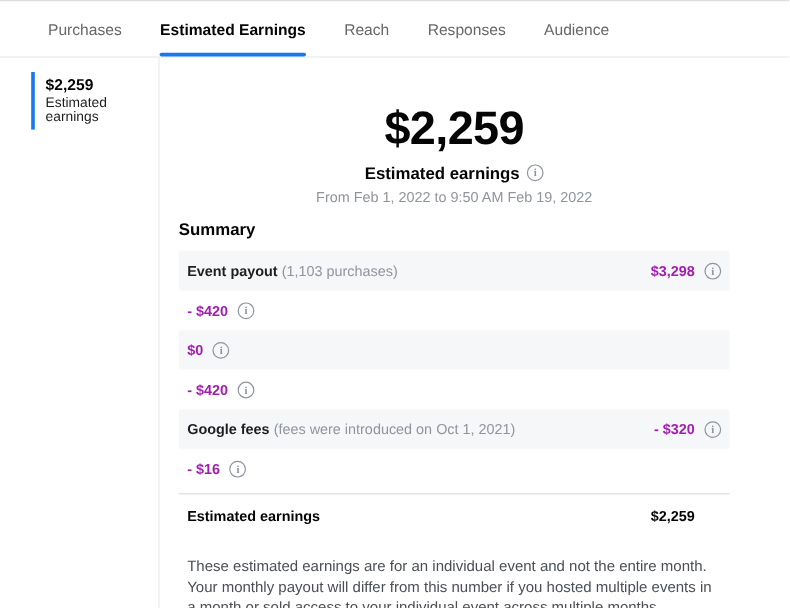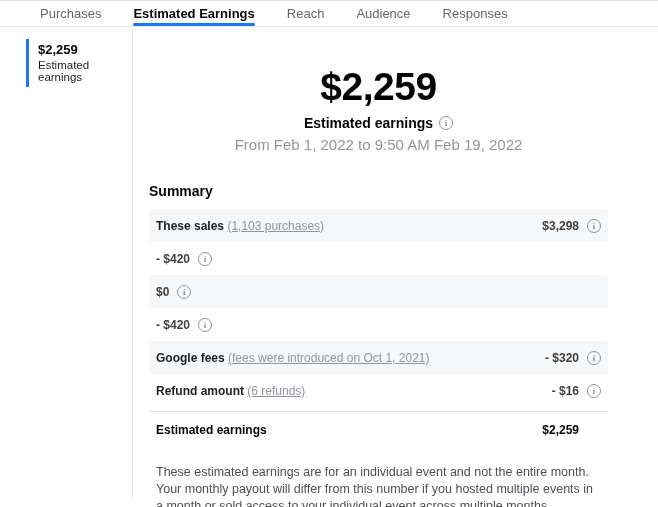--- a/index.html
+++ b/index.html
@@ -1,21 +1,21 @@
 <!DOCTYPE html>
 <html><head>
 <meta charset="utf-8">
 <style>
   * { margin:0; padding:0; box-sizing:border-box; }
   html,body { width:658px; height:507px; background:#ffffff; overflow:hidden;
               font-family:"Liberation Sans","DejaVu Sans",sans-serif;
               -webkit-font-smoothing:antialiased; color:#1c1e21; }
 
   
-  .tabbar { height:27px; display:flex; align-items:stretch; gap:32px;
+  .tabbar { height:48px; display:flex; align-items:stretch; gap:32px;
             padding-left:40px; border-top:1px solid #dadde1;
             border-bottom:1px solid #e7e9ec; }
   .tab { display:flex; align-items:center; position:relative; font-size:13px;
          color:#65676b; cursor:pointer; white-space:nowrap; }
   .tab.active { color:#050505; font-weight:700; }
   .tab.active::after { content:""; position:absolute; left:0; right:0; bottom:0;
          height:3px; background:#1877f2; border-radius:2px; }
 
   
   .content { display:flex; height:473px; }
@@ -25,38 +25,38 @@
   .sidebar-item .sb-value { font-size:13px; font-weight:700; color:#050505; }
   .sidebar-item .sb-label { font-size:11.5px; color:#1c1e21; margin-top:2px; }
 
   .main { flex:1; padding:0 50px 0 16px; }
 
   
   .hero { text-align:center; margin-top:38px; }
   .hero-value { font-size:39px; font-weight:700; letter-spacing:-0.5px; color:#050505; }
   .hero-label-row { margin-top:6px; font-size:14px; font-weight:700; color:#050505;
                     display:flex; align-items:center; justify-content:center; gap:6px; }
-  .hero-date { margin-top:5px; font-size:15px; color:#90949c; }
+  .hero-date { margin-top:5px; font-size:12px; color:#90949c; }
 
   .info-icon { width:14px; height:14px; min-width:14px; border:1px solid #8d949e;
                border-radius:50%; color:#8d949e; font-size:9px; line-height:12px;
                display:inline-flex; align-items:center; justify-content:center;
                font-family:"Liberation Serif","DejaVu Serif",serif; font-weight:700;
                cursor:pointer; }
 
   
-  .summary-title { margin-top:30px; font-size:14px; font-weight:700; color:#050505; }
+  .summary-title { margin-top:12px; font-size:14px; font-weight:700; color:#050505; }
   .summary-rows { margin-top:10px; }
   .summary-row { height:33px; display:flex; align-items:center;
                  padding:0 7px; font-size:12px; }
   .summary-row.shaded { background:#f6f7f9; border-radius:2px; }
   .row-label { flex:1; color:#1c1e21; }
   .row-label b { font-weight:700; }
-  .row-note { color:#90949c;text-decoration:underline; }
-  .row-value { font-weight:700; color:#404040; margin-right:8px; }
+  .row-note { color:#90949c; }
+  .row-value { font-weight:700; color:#a21caf; margin-right:8px; }
   .total-row { margin-top:4px; border-top:1px solid #dadde1; height:37px;
                display:flex; align-items:center; padding:0 29px 0 7px; font-size:12px; }
   .total-row .t-label { flex:1; font-weight:700; color:#050505; }
   .total-row .t-value { font-weight:700; color:#050505; }
 
   
   .footer { margin-top:16px; padding-left:7px; font-size:12.5px; line-height:1.34;
             color:#4b4f56; max-width:452px; }
 </style>
 </head>
@@ -69,25 +69,25 @@
 
   <div class="tab active">
       <span>Estimated Earnings</span>
     </div>
 
   <div class="tab">
       <span>Reach</span>
     </div>
 
   <div class="tab">
-      <span>Audience</span>
+      <span>Responses</span>
     </div>
 
   <div class="tab">
-      <span>Responses</span>
+      <span>Audience</span>
     </div>
 </div>
 
 <div class="content">
 
   <div class="sidebar">
     <div class="sidebar-item">
       <div class="sb-value">$2,259</div>
       <div class="sb-label">Estimated earnings</div>
     </div>
@@ -101,21 +101,21 @@
         <span>Estimated earnings</span>
         <span class="info-icon">i</span>
       </div>
       <div class="hero-date">From Feb 1, 2022 to 9:50 AM Feb 19, 2022</div>
     </div>
 
     <div class="summary-title">Summary</div>
 
     <div class="summary-rows">
   <div class="summary-row shaded">
-    <span class="row-label"><b>These sales</b> <span class="row-note">(1,103 purchases)</span></span>
+    <span class="row-label"><b>Event payout</b> <span class="row-note">(1,103 purchases)</span></span>
     <span class="row-value">$3,298</span>
     <span class="info-icon">i</span>
   </div>
 
   <div class="summary-row">
     <span class="row-value">- $420</span>
     <span class="info-icon">i</span>
   </div>
 
   <div class="summary-row shaded">
@@ -128,21 +128,20 @@
     <span class="info-icon">i</span>
   </div>
 
   <div class="summary-row shaded">
     <span class="row-label"><b>Google fees</b> <span class="row-note">(fees were introduced on Oct 1, 2021)</span></span>
     <span class="row-value">- $320</span>
     <span class="info-icon">i</span>
   </div>
 
   <div class="summary-row">
-    <span class="row-label"><b>Refund amount</b> <span class="row-note">(6 refunds)</span></span>
     <span class="row-value">- $16</span>
     <span class="info-icon">i</span>
   </div>
 </div>
 
     <div class="total-row">
       <span class="t-label">Estimated earnings</span>
       <span class="t-value">$2,259</span>
     </div>
 

